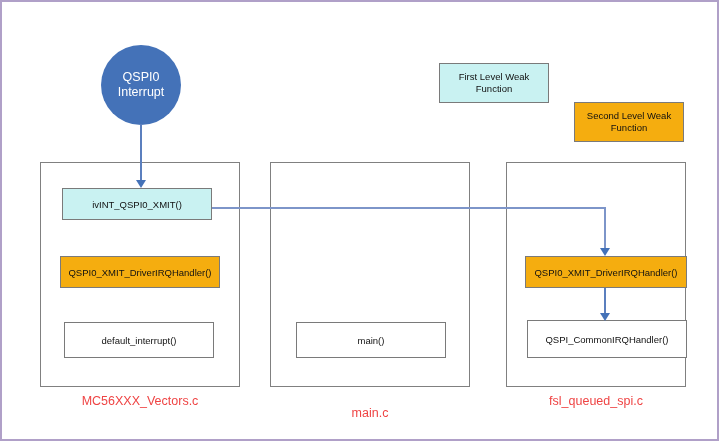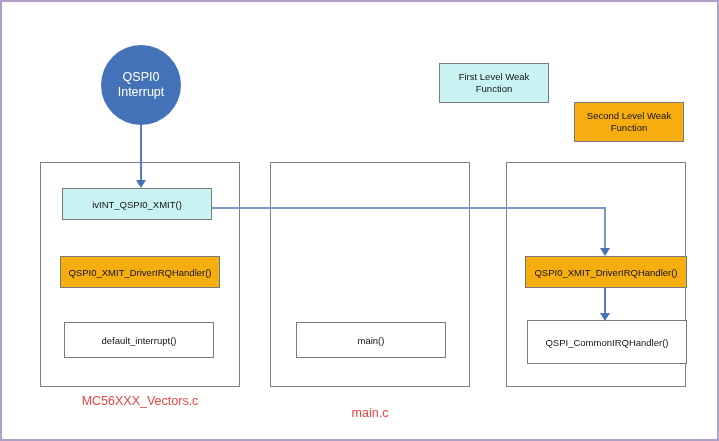--- a/index.html
+++ b/index.html
@@ -106,21 +106,21 @@
   }
   .fn-cyan  { background: #c9f2f2; border: 1px solid #7a7a7a; }
   .fn-amber { background: #f5ad0f; border: 1px solid #7a7a7a; }
   .fn-white { background: #ffffff; border: 1px solid #7a7a7a; }
 
   #fn-ivint        { left: 60px;  top: 186px; width: 150px; height: 32px; }
   #fn-drv-left     { left: 58px;  top: 254px; width: 160px; height: 32px; }
   #fn-default      { left: 62px;  top: 320px; width: 150px; height: 36px; }
   #fn-main         { left: 294px; top: 320px; width: 150px; height: 36px; }
   #fn-drv-right    { left: 523px; top: 254px; width: 162px; height: 32px; }
-  #fn-common       { left: 525px; top: 318px; width: 160px; height: 44px; justify-content: center; }
+  #fn-common       { left: 525px; top: 318px; width: 160px; height: 38px; justify-content: center; }
 
   
   .conn {
     position: absolute;
     background: #5b7fbe;
     z-index: 2;
   }
   .conn-thin { background: #7d95c9; }
   
   #conn-circle-v { left: 138px; top: 122px; width: 2px; height: 62px; }
@@ -197,14 +197,15 @@
 
   <div class="fn-box fn-amber" id="fn-drv-right">
     <span>QSPI0_XMIT_DriverIRQHandler()</span>
   </div>
   <div class="fn-box fn-white" id="fn-common">
     <span>QSPI_CommonIRQHandler()</span>
   </div>
 
   <div class="file-label" id="label-vectors">MC56XXX_Vectors.c</div>
   <div class="file-label" id="label-main">main.c</div>
+  <div class="file-label" id="label-fsl">fsl_queued_spi.c</div>
 
 </div>
 
 </body></html>

